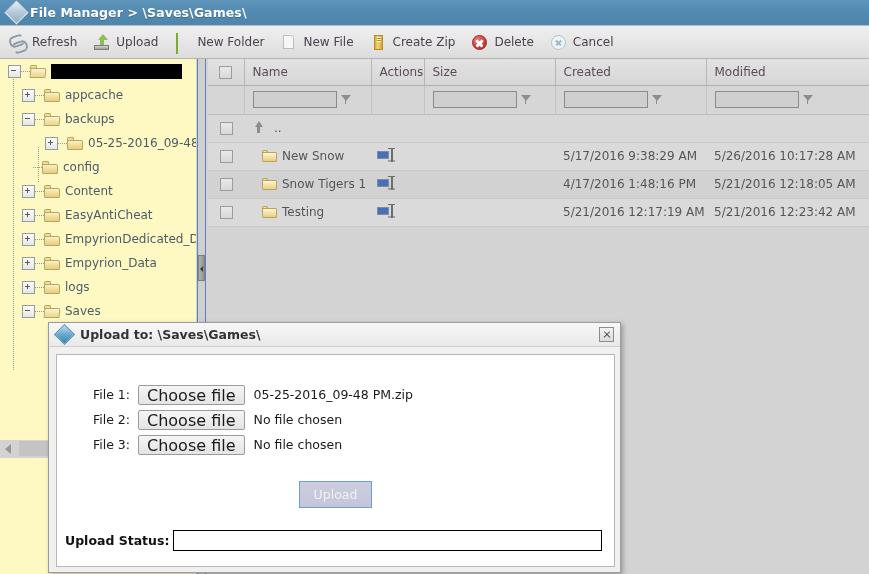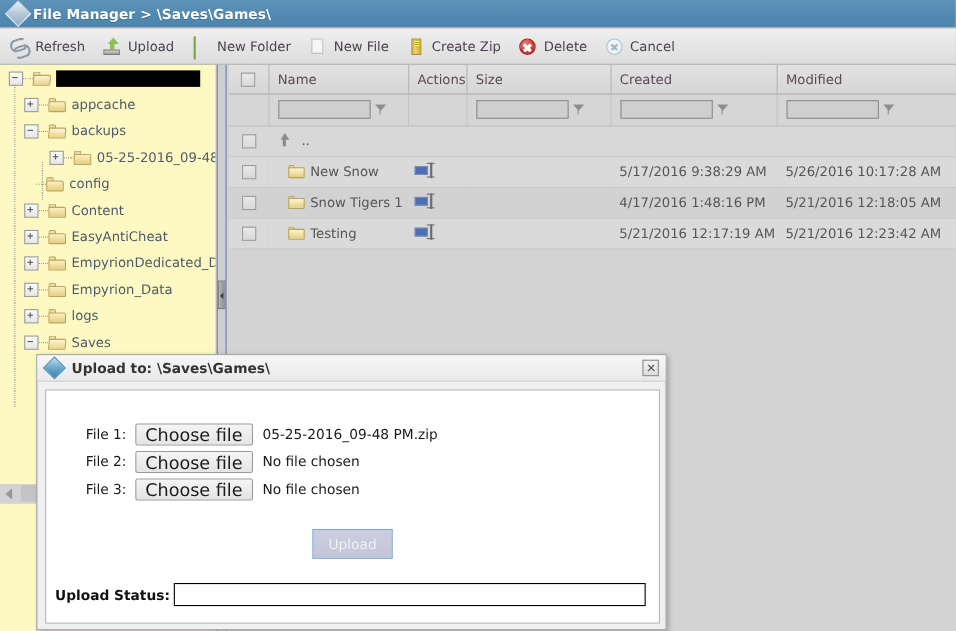--- a/index.html
+++ b/index.html
@@ -383,21 +383,21 @@
     content: ""; position: absolute; left: 3px; top: 0; width: 1.6px; height: 14px; background: #6e6e6e;
   }
   .rename-ico .ibar::after {
     content: ""; position: absolute; left: 0; top: 0; width: 7px; height: 1.6px;
     background: #6e6e6e;
     box-shadow: 0 12.4px 0 #6e6e6e;
   }
 
   
   .dlg {
-    position: absolute; left: 33px; top: 322px;
+    position: absolute; left: 48px; top: 322px;
     width: 573px; height: 251px;
     background: #f0f0f0;
     border: 1px solid #9b9b9b;
     box-sizing: border-box;
     box-shadow: 2px 2px 5px rgba(0,0,0,.28);
   }
   .dlg-title {
     height: 24px;
     background: linear-gradient(to bottom,#f7f7f7,#e9e9e9);
     border-bottom: 1px solid #cfcfcf;

